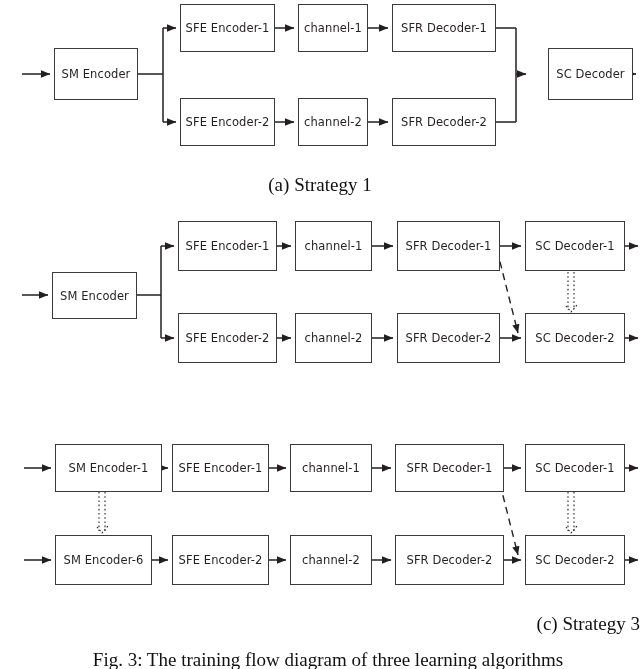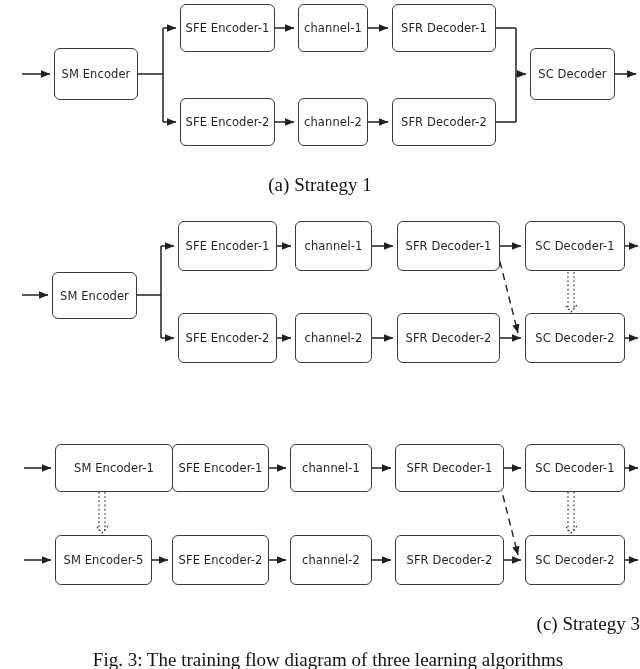--- a/index.html
+++ b/index.html
@@ -1,20 +1,20 @@
 <!DOCTYPE html>
 <html><head>
 <meta charset="utf-8">
 <style>
   html,body{margin:0;padding:0;background:#ffffff;}
   body{width:640px;height:669px;position:relative;overflow:hidden;
        font-family:"DejaVu Sans",sans-serif;color:#231f20;}
   .stage{position:absolute;left:0;top:0;width:640px;height:669px;}
   svg.layer{position:absolute;left:0;top:0;width:640px;height:669px;overflow:visible;}
-  .box{position:absolute;box-sizing:border-box;border:1.4px solid #3a3a3a;border-radius:6px;
+  .box{position:absolute;box-sizing:border-box;border:1.4px solid #3a3a3a;border-radius:0;
        background:#ffffff;display:flex;align-items:center;justify-content:center;
        font-size:11.5px;letter-spacing:.1px;color:#231f20;white-space:nowrap;}
   .cap{position:absolute;width:640px;text-align:center;
        font-family:"Liberation Serif","DejaVu Serif",serif;font-size:19px;color:#111;}
   .figcap{position:absolute;left:0;width:640px;text-align:center;
        font-family:"Liberation Serif","DejaVu Serif",serif;font-size:19px;color:#111;
        white-space:nowrap;}
   .clipbar{position:absolute;left:8px;width:636px;overflow:hidden;}
 </style>
 </head>
@@ -130,21 +130,21 @@
   </div>
   <div class="box" style="left:180px;top:98px;width:95px;height:48px;">
     <span>SFE Encoder-2</span>
   </div>
   <div class="box" style="left:298px;top:98px;width:70px;height:48px;">
     <span>channel-2</span>
   </div>
   <div class="box" style="left:392px;top:98px;width:104px;height:48px;">
     <span>SFR Decoder-2</span>
   </div>
-  <div class="box" style="left:530px;top:48px;width:85px;height:52px;">
+  <div class="box" style="left:548px;top:48px;width:85px;height:52px;">
     <span>SC Decoder</span>
   </div>
   <div class="cap" style="top:174px;">
     <span>(a) Strategy 1</span>
   </div>
 
   <div class="box" style="left:52px;top:272px;width:85px;height:47px;">
     <span>SM Encoder</span>
   </div>
   <div class="box" style="left:178px;top:221px;width:99px;height:50px;">
@@ -165,37 +165,37 @@
   <div class="box" style="left:295px;top:313px;width:77px;height:50px;">
     <span>channel-2</span>
   </div>
   <div class="box" style="left:397px;top:313px;width:103px;height:50px;">
     <span>SFR Decoder-2</span>
   </div>
   <div class="box" style="left:525px;top:313px;width:100px;height:50px;">
     <span>SC Decoder-2</span>
   </div>
 
-  <div class="box" style="left:55px;top:444px;width:118px;height:48px;">
+  <div class="box" style="left:55px;top:444px;width:107px;height:48px;">
     <span>SM Encoder-1</span>
   </div>
   <div class="box" style="left:172px;top:444px;width:97px;height:48px;">
     <span>SFE Encoder-1</span>
   </div>
   <div class="box" style="left:290px;top:444px;width:82px;height:48px;">
     <span>channel-1</span>
   </div>
   <div class="box" style="left:395px;top:444px;width:109px;height:48px;">
     <span>SFR Decoder-1</span>
   </div>
   <div class="box" style="left:525px;top:444px;width:100px;height:48px;">
     <span>SC Decoder-1</span>
   </div>
   <div class="box" style="left:55px;top:535px;width:97px;height:50px;">
-    <span>SM Encoder-5</span>
+    <span>SM Encoder-6</span>
   </div>
   <div class="box" style="left:172px;top:535px;width:97px;height:50px;">
     <span>SFE Encoder-2</span>
   </div>
   <div class="box" style="left:290px;top:535px;width:82px;height:50px;">
     <span>channel-2</span>
   </div>
   <div class="box" style="left:395px;top:535px;width:109px;height:50px;">
     <span>SFR Decoder-2</span>
   </div>

